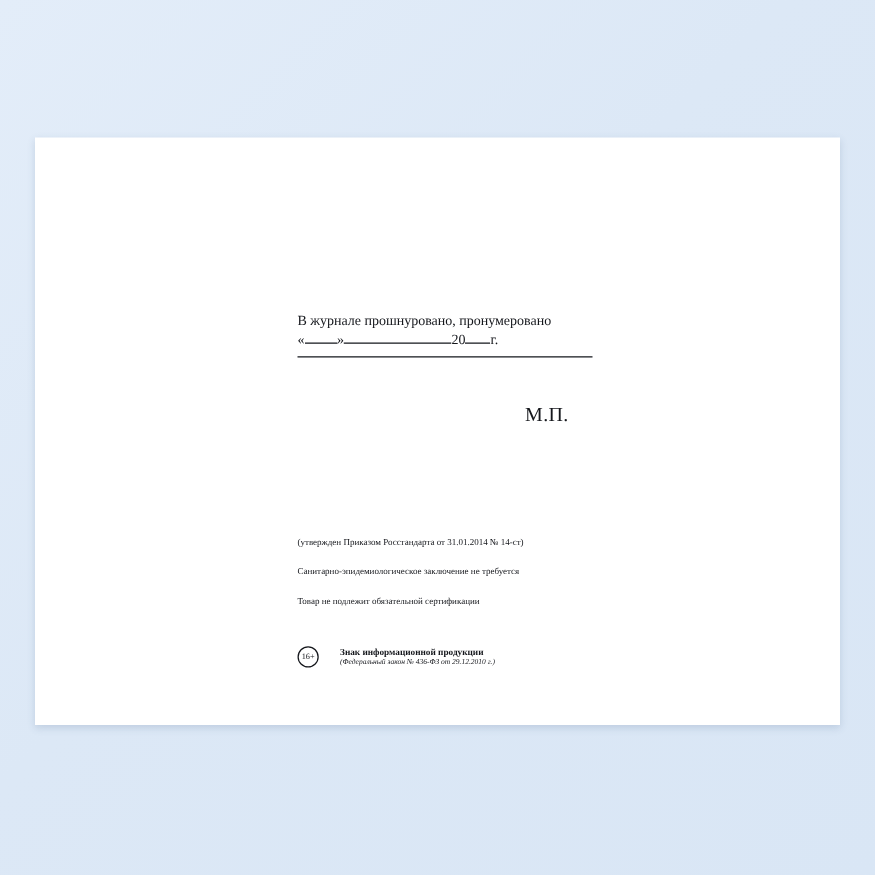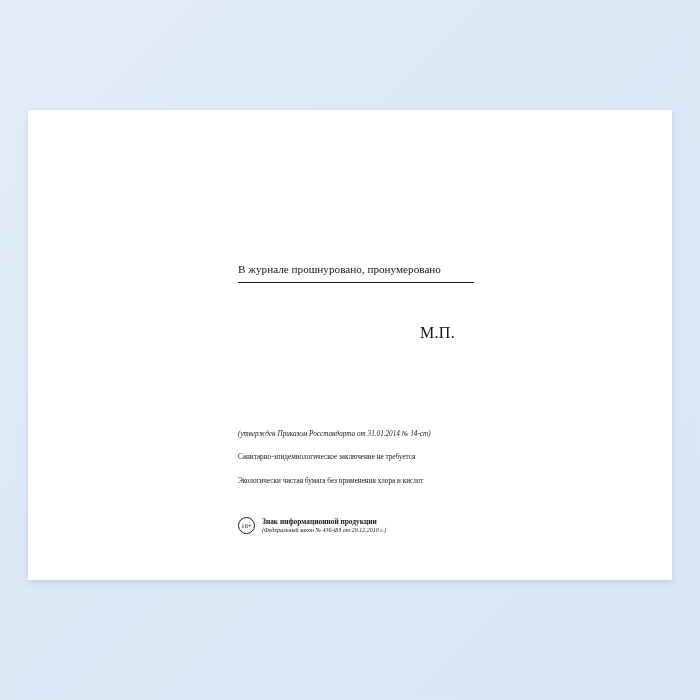--- a/index.html
+++ b/index.html
@@ -37,21 +37,20 @@
     position: absolute;
     left: 210px;
     top: 140px;
     width: 250px;
     font-size: 11.2px;
     line-height: 15.2px;
     color: #15171c;
   }
   .upper-block .line {
     white-space: nowrap;
-    margin-top: 12px;
   }
   .blank {
     display: inline-block;
     border-bottom: 1px solid #15171c;
     vertical-align: baseline;
   }
   .b-long { width: 86px; }
   .b-short{ width: 26px; }
   .b-tiny { width: 20px; }
   .b-fio  { width: 88px; }
@@ -77,21 +76,20 @@
     top: 320px;
     width: 300px;
     color: #15171c;
   }
   .ok-line {
     font-size: 7.2px;
     line-height: 9.4px;
     white-space: nowrap;
   }
   .ok-line.italic {
-    font-style: italic;
   }
   .note {
     font-size: 7.2px;
     line-height: 9.4px;
     margin-top: 14px;
     white-space: nowrap;
   }
   
   .agemark {
     position: absolute;
@@ -108,21 +106,21 @@
     display: flex;
     align-items: center;
     justify-content: center;
     font-size: 6.6px;
     font-family: "Liberation Serif", serif;
     color: #15171c;
     flex: 0 0 auto;
     margin-top: 1px;
   }
   .age-text {
-    margin-left: 7px;
+    margin-left: 17px;
     padding-top: 1px;
   }
   .age-title {
     font-size: 7.4px;
     line-height: 9px;
     font-weight: bold;
   }
   .age-sub {
     font-size: 6px;
     line-height: 8px;
@@ -131,30 +129,33 @@
 </style>
 </head>
 <body>
 
 <div class="scene">
   <div class="page">
     <div class="page-inner">
 
       <div class="upper-block">
         <div class="line">В журнале прошнуровано, пронумеровано</div>
+        <div class="line">
+          <span>«</span><span class="blank b-short"></span><span>»</span><span class="blank b-long"></span><span>20</span><span class="blank b-tiny"></span><span>г.</span>
+        </div>
         <span class="full-rule"></span>
       </div>
 
       <div class="mp">М.П.</div>
 
       <div class="lower-block">
         <div class="ok-line italic">(утвержден Приказом Росстандарта от 31.01.2014 № 14-ст)</div>
 
         <div class="note">Санитарно-эпидемиологическое заключение не требуется</div>
-        <div class="note">Экологически чистая бумага без применения хлора и кислот</div>
+        <div class="note">Товар не подлежит обязательной сертификации</div>
 
         <div class="agemark">
           <div class="age-circle">16+</div>
           <div class="age-text">
             <div class="age-title">Знак информационной продукции</div>
             <div class="age-sub">(Федеральный закон № 436-ФЗ от 29.12.2010 г.)</div>
           </div>
         </div>
       </div>
 

